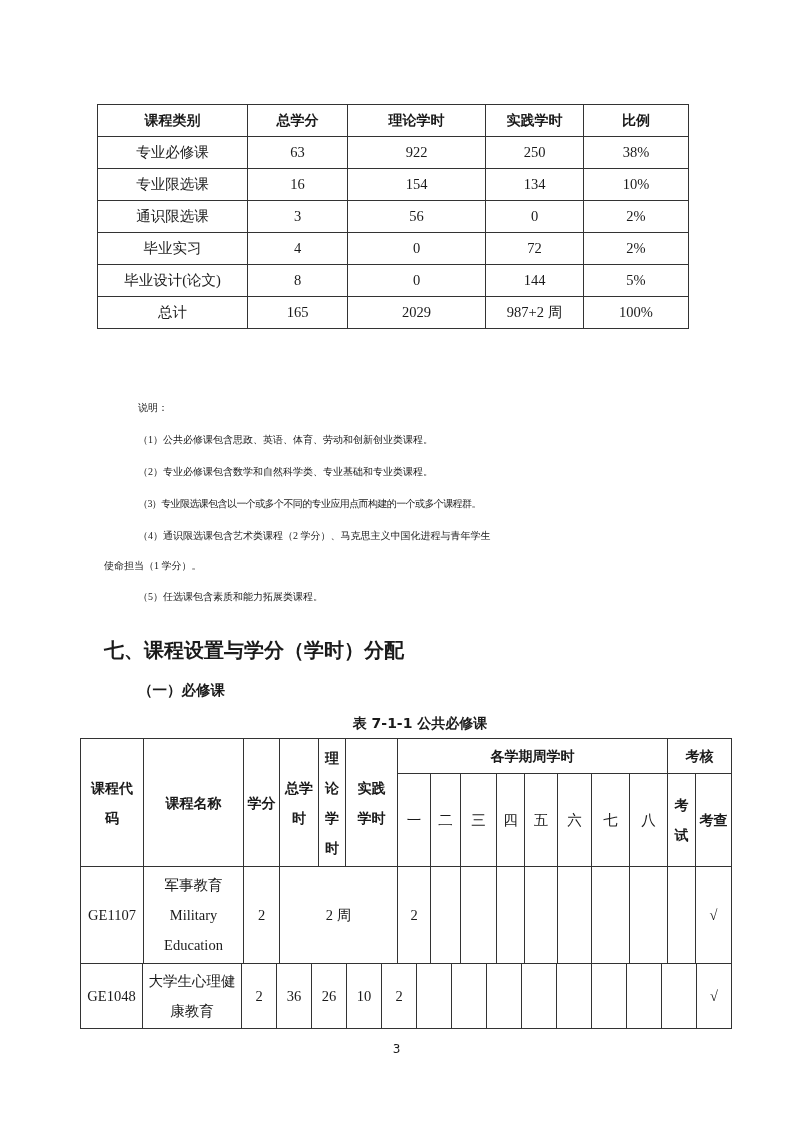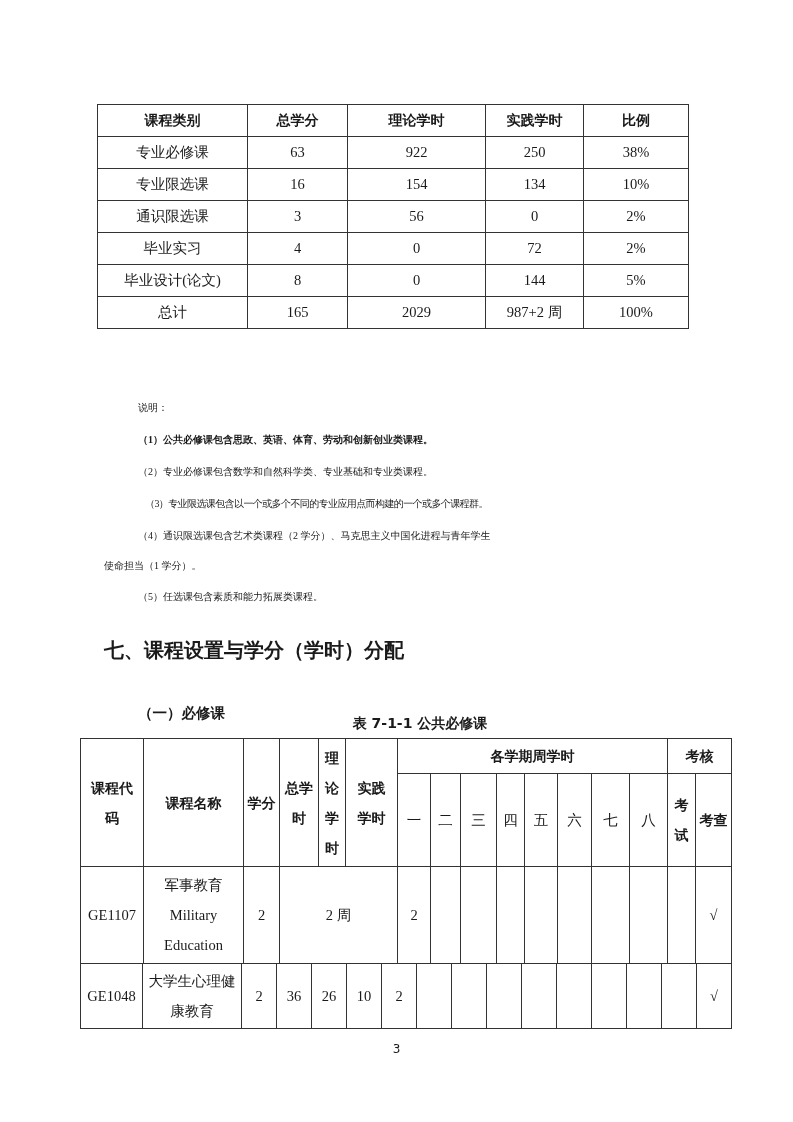--- a/index.html
+++ b/index.html
@@ -7,21 +7,21 @@
          font-family:"Liberation Serif","DejaVu Serif",serif; color:#1a1a1a; }
   table { border-collapse:collapse; position:absolute; table-layout:fixed; }
   td, th { border:1px solid #333; text-align:center; vertical-align:middle; padding:0;
            font-size:14.5px; font-weight:normal; }
   #t1 { left:97px; top:104px; }
   #t1 td, #t1 th { height:31px; }
   #t1 th { font-weight:bold; font-family:"DejaVu Sans","Liberation Sans",sans-serif; font-size:14px; }
   .para { position:absolute; font-size:10px; line-height:20px; white-space:nowrap; }
   .h1 { position:absolute; left:104px; top:637px; font-size:20px; font-weight:bold;
         font-family:Liberation Mono, monospace; }
-  .h2 { position:absolute; left:138px; top:704px; font-size:14.5px; font-weight:bold;
+  .h2 { position:absolute; left:138px; top:681px; font-size:14.5px; font-weight:bold;
         font-family:"DejaVu Sans","Liberation Sans",sans-serif; }
   .cap { position:absolute; left:320px; top:715px; width:200px; text-align:center; font-size:14px;
          font-weight:bold; font-family:"DejaVu Sans","Liberation Sans",sans-serif; }
   #t2 { left:80px; top:738px; }
   #t2 th { font-weight:bold; font-family:"DejaVu Sans","Liberation Sans",sans-serif; font-size:14px; line-height:30px; }
   #t2 td { line-height:30px; }
   #t3 { left:80px; top:963px; }
   #t3 td { line-height:30px; height:64px; }
   .pagenum { position:absolute; top:1042px; left:0; width:793px; text-align:center;
              font-family:"DejaVu Sans","Liberation Sans",sans-serif; font-size:12px; }
@@ -86,23 +86,23 @@
         <td>总计</td>
         <td>165</td>
         <td>2029</td>
         <td>987+2 周</td>
         <td>100%</td>
       </tr>
     </tbody>
 </table>
 
 <div class="para" style="left:138px;top:398px;">说明：</div>
-<div class="para" style="left:138px;top:430px;font-weight:bold;">（1）公共必修课包含思政、英语、体育、劳动和创新创业类课程。</div>
+<div class="para" style="left:138px;top:430px;">（1）公共必修课包含思政、英语、体育、劳动和创新创业类课程。</div>
 <div class="para" style="left:138px;top:462px;">（2）专业必修课包含数学和自然科学类、专业基础和专业类课程。</div>
-<div class="para" style="left:138px;top:494px;letter-spacing:-0.6px;margin-left:7px;">（3）专业限选课包含以一个或多个不同的专业应用点而构建的一个或多个课程群。</div>
+<div class="para" style="left:138px;top:494px;letter-spacing:-0.6px;">（3）专业限选课包含以一个或多个不同的专业应用点而构建的一个或多个课程群。</div>
 <div class="para" style="left:138px;top:526px;">（4）通识限选课包含艺术类课程（2 学分）、马克思主义中国化进程与青年学生</div>
 <div class="para" style="left:104px;top:556px;">使命担当（1 学分）。</div>
 <div class="para" style="left:138px;top:587px;">（5）任选课包含素质和能力拓展类课程。</div>
 
 <div class="h1">七、课程设置与学分（学时）分配</div>
 <div class="h2">（一）必修课</div>
 <div class="cap">表 7-1-1  公共必修课</div>
 
 <table id="t2">
   <colgroup>

